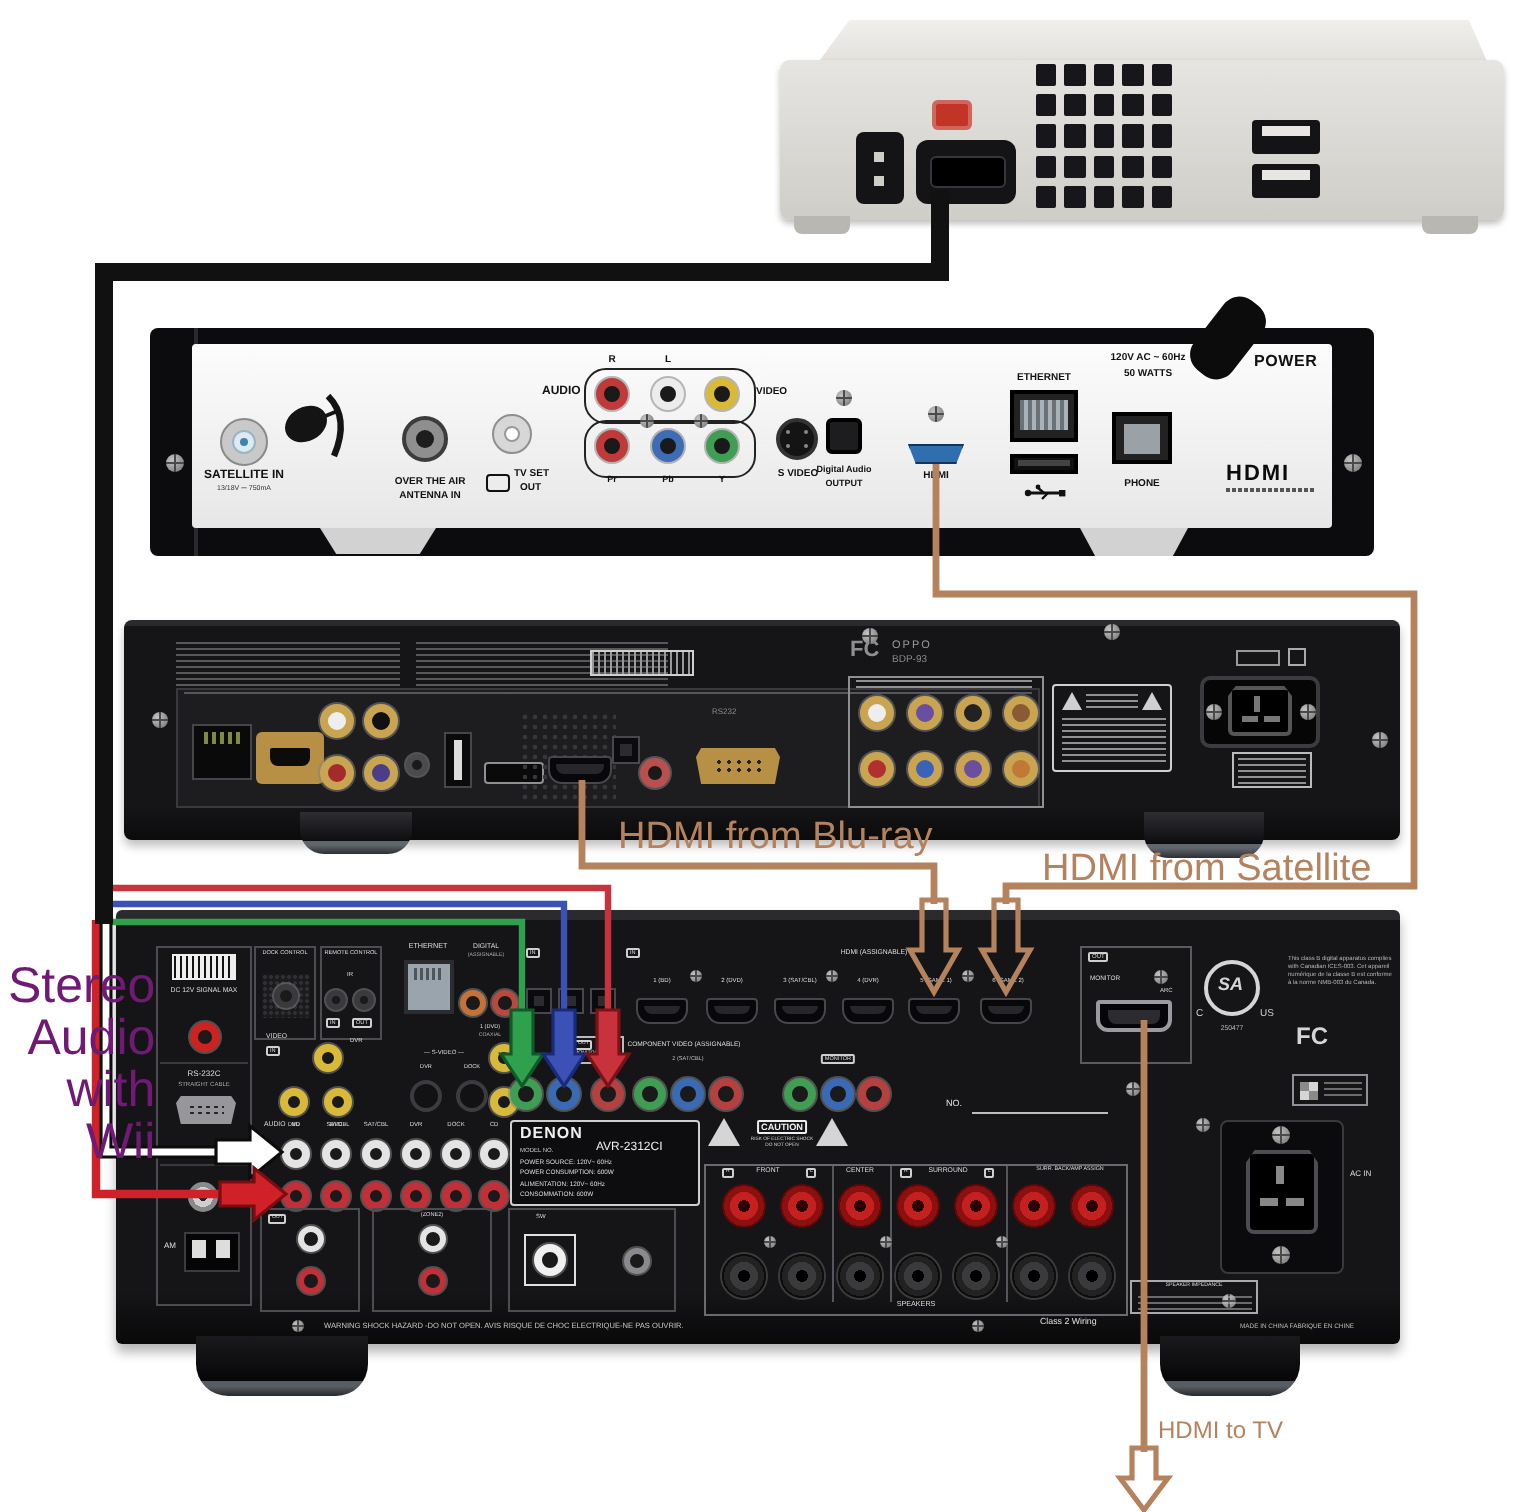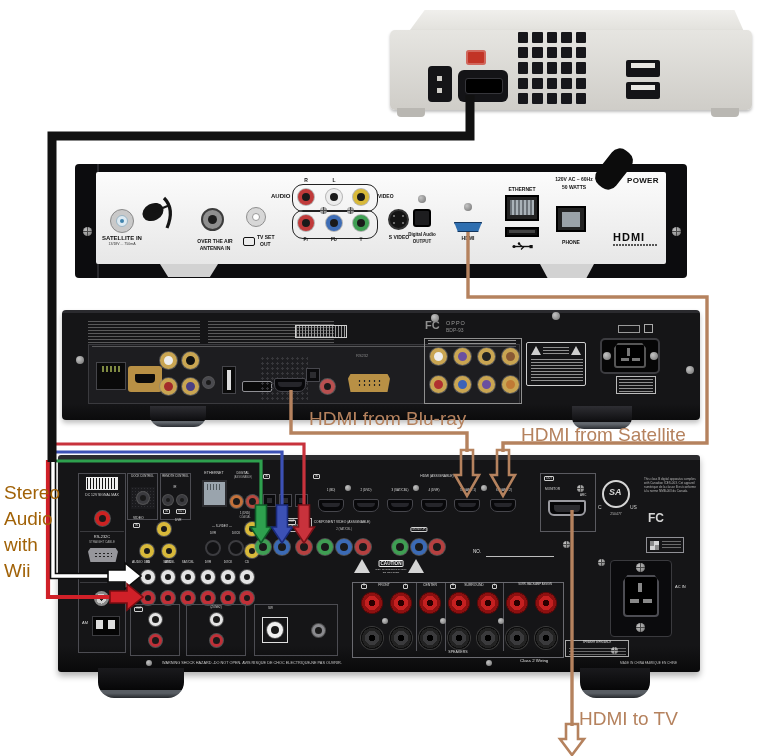--- a/index.html
+++ b/index.html
@@ -382,20 +382,29 @@
     <div class="rca" style="left:143px;top:115px;width:14px;height:14px;border:4px solid #e4e4e4;"></div>
     <div class="rca" style="left:163px;top:115px;width:14px;height:14px;border:4px solid #e4e4e4;"></div>
     <div class="rca" style="left:182px;top:115px;width:14px;height:14px;border:4px solid #e4e4e4;"></div>
     <div class="rca" style="left:83px;top:136px;width:14px;height:14px;border:4px solid #c03038;"></div>
     <div class="rca" style="left:103px;top:136px;width:14px;height:14px;border:4px solid #c03038;"></div>
     <div class="rca" style="left:123px;top:136px;width:14px;height:14px;border:4px solid #c03038;"></div>
     <div class="rca" style="left:143px;top:136px;width:14px;height:14px;border:4px solid #c03038;"></div>
     <div class="rca" style="left:163px;top:136px;width:14px;height:14px;border:4px solid #c03038;"></div>
     <div class="rca" style="left:182px;top:136px;width:14px;height:14px;border:4px solid #c03038;"></div>
 
+    <div class="abs" style="left:197px;top:105px;width:95px;height:43px;border:1.5px solid #cfcfcf;border-radius:2px;background:#0d0d0f;box-sizing:border-box;">
+      <div class="lab" style="left:4px;top:2px;font-size:8px;font-weight:bold;color:#efefef;letter-spacing:.5px;">DENON</div>
+      <div class="lab" style="left:4px;top:13px;font-size:3px;color:#ccc;">MODEL NO.</div>
+      <div class="lab" style="left:42px;top:10px;font-size:6px;color:#efefef;">AVR-2312CI</div>
+      <div class="lab" style="left:4px;top:19px;font-size:3.2px;color:#ddd;">POWER SOURCE: 120V~ 60Hz</div>
+      <div class="lab" style="left:4px;top:24px;font-size:3.2px;color:#ddd;">POWER CONSUMPTION: 600W</div>
+      <div class="lab" style="left:4px;top:30px;font-size:3.2px;color:#ddd;">ALIMENTATION: 120V~ 60Hz</div>
+      <div class="lab" style="left:4px;top:35px;font-size:3.2px;color:#ddd;">CONSOMMATION:         600W</div>
+    </div>
 
     <div class="abs" style="left:296px;top:102px;width:72px;height:28px;">
       <div class="abs" style="left:0;top:2px;width:0;height:0;border-left:8px solid transparent;border-right:8px solid transparent;border-bottom:14px solid #d5d5d5;"></div>
       <div class="abs" style="right:2px;top:2px;width:0;height:0;border-left:8px solid transparent;border-right:8px solid transparent;border-bottom:14px solid #d5d5d5;"></div>
       <div class="lab boxlab ctr" style="left:37px;top:3px;font-size:4.6px;font-weight:bold;color:#efefef;border-color:#efefef;">CAUTION</div>
       <div class="lab ctr" style="left:37px;top:12px;font-size:2.4px;white-space:normal;width:34px;margin-left:-17px;transform:none;text-align:center;color:#ccc;">RISK OF ELECTRIC SHOCK DO NOT OPEN</div>
     </div>
     <div class="lab" style="left:415px;top:95px;font-size:4.5px;color:#e5e5e5;">NO.</div>
     <div class="abs" style="left:428px;top:101px;width:68px;height:1px;background:#bdbdbd;"></div>
 
@@ -460,29 +469,29 @@
     <div class="abs" style="left:572px;top:144px;width:9px;height:4px;background:#888;"></div>
     <div class="abs" style="left:585px;top:144px;width:9px;height:4px;background:#888;"></div>
     <div class="lab" style="left:617px;top:130px;font-size:4px;">AC IN</div>
     <div class="lab" style="left:562px;top:207px;font-size:3.2px;color:#bbb;">MADE IN CHINA    FABRIQUE EN CHINE</div>
 
     <div class="lab" style="left:104px;top:206px;font-size:3.8px;color:#c8c8c8;">WARNING SHOCK HAZARD -DO NOT OPEN.  AVIS RISQUE DE CHOC ELECTRIQUE-NE PAS OUVRIR.</div>
     <div class="screw" style="left:88px;top:205px;width:6px;height:6px;"></div>
     <div class="screw" style="left:428px;top:205px;width:6px;height:6px;"></div>
   </div>
 
-  <div class="ann" style="left:4px;top:480px;font-size:19px;color:#a16207;line-height:26px;">
+  <div class="ann" style="left:4px;top:480px;font-size:25px;color:#701a75;line-height:26px;text-align:right;">
     <div>Stereo</div>
     <div>Audio</div>
     <div>with</div>
     <div>Wii</div>
   </div>
   <div class="ann tan" style="left:309px;top:408px;font-size:19px;">HDMI from Blu-ray</div>
   <div class="ann tan" style="left:521px;top:424px;font-size:19px;">HDMI from Satellite</div>
-  <div class="ann tan" style="left:579px;top:708px;font-size:19px;">HDMI to TV</div>
+  <div class="ann tan" style="left:579px;top:708px;font-size:12px;">HDMI to TV</div>
 
   <svg class="cables" width="768" height="756" viewBox="0 0 768 756">
 
     <path d="M291,390 L291,433 L467,433 L467,452" fill="none" stroke-width="3.4" stroke="#b5825e"></path>
     <path d="M468,232 L468,297 L707,297 L707,443 L503,443 L503,452" fill="none" stroke-width="3.4" stroke="#b5825e"></path>
     <path d="M572,510 L572,726" fill="none" stroke-width="3.4" stroke="#b5825e"></path>
 
     <polygon points="461,450 473,450 473,475 479,475 467,496 455,475 461,475" fill="none" stroke-width="2.6" stroke="#b5825e"></polygon>
     <polygon points="497,450 509,450 509,475 515,475 503,496 491,475 497,475" fill="none" stroke-width="2.6" stroke="#b5825e"></polygon>
     <polygon points="566,724 578,724 578,739 584,739 572,755 560,739 566,739" fill="none" stroke-width="2.6" stroke="#b5825e"></polygon>

